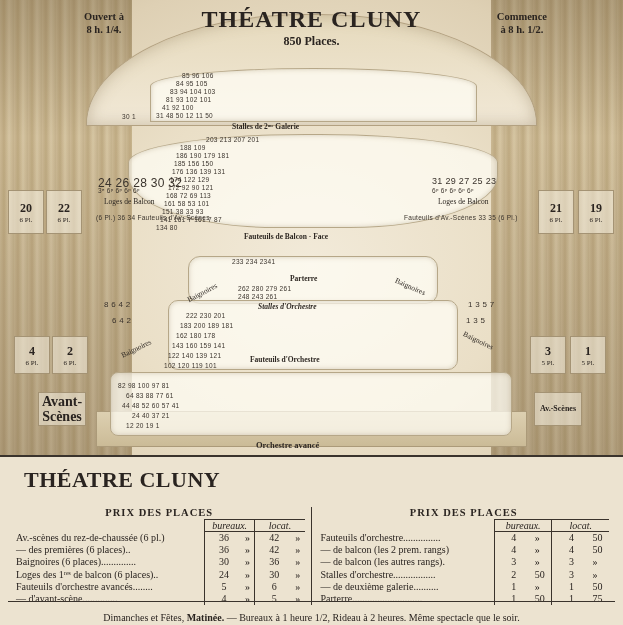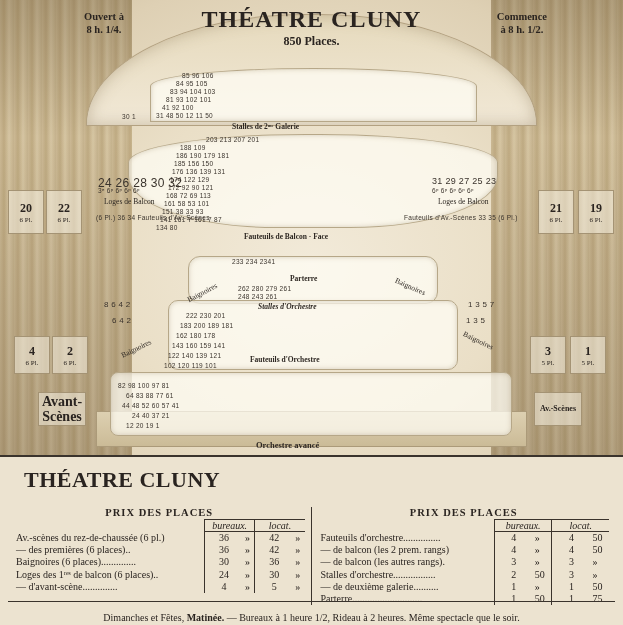--- a/index.html
+++ b/index.html
@@ -307,20 +307,27 @@
               <td>»</td>
             </tr>
             <tr>
               <td class="name">Loges des 1ʳᵉˢ de balcon (6 places)..</td>
               <td class="num vsep">24</td>
               <td>»</td>
               <td class="num vsep">30</td>
               <td>»</td>
             </tr>
             <tr>
+              <td class="name">Fauteuils d'orchestre avancés........</td>
+              <td class="num vsep">5</td>
+              <td>»</td>
+              <td class="num vsep">6</td>
+              <td>»</td>
+            </tr>
+            <tr>
               <td class="name">—        d'avant-scène..............</td>
               <td class="num vsep">4</td>
               <td>»</td>
               <td class="num vsep">5</td>
               <td>»</td>
             </tr>
           </tbody>
         </table>
       </div>
 

